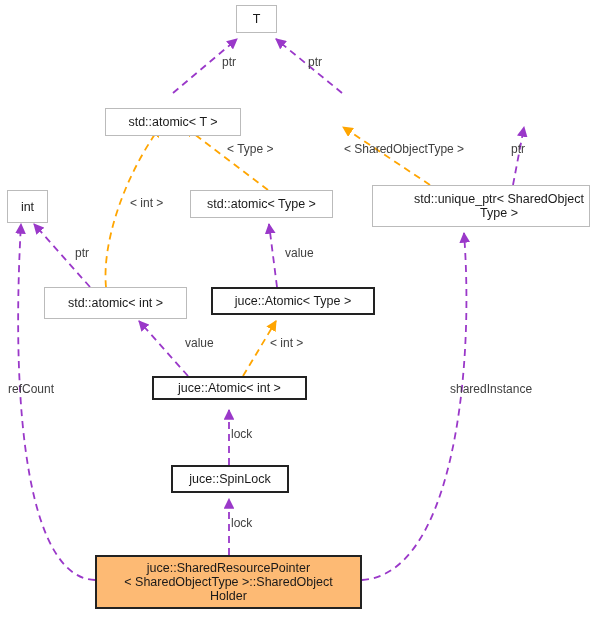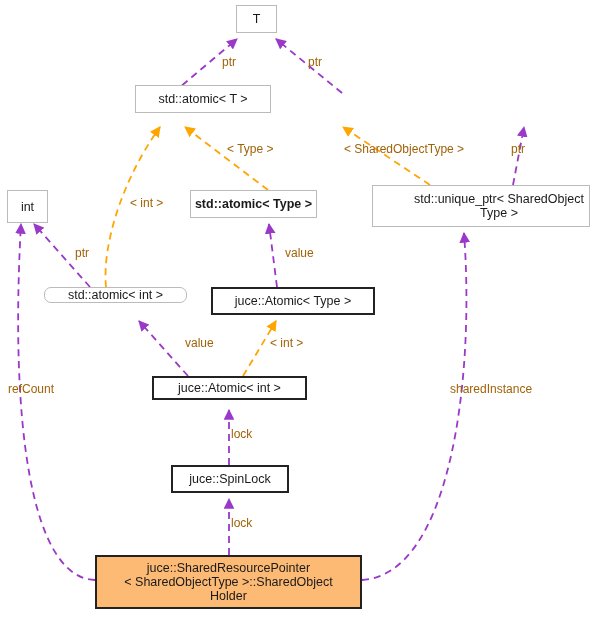--- a/index.html
+++ b/index.html
@@ -41,21 +41,21 @@
     border: 2px solid #222222;
   }
   .node.current {
     background: #fdba74;
     border: 2px solid #222222;
   }
   .edge-label {
     position: absolute;
     font-size: 12px;
     line-height: 14px;
-    color: #a16207;
+    color: #404040;
     background: transparent;
     white-space: nowrap;
     z-index: 4;
   }
 </style>
 </head>
 <body>
 
 <div id="diagram-root">
 
@@ -84,26 +84,26 @@
 
     <g stroke="#ffa500" stroke-width="1.8" fill="none" stroke-dasharray="7,5">
       <path d="M 268 190 L 185 127" marker-end="url(#arrow-template)"></path>
       <path d="M 430 185 L 343 127" marker-end="url(#arrow-template)"></path>
       <path d="M 106 287 C 102 245 122 180 160 127" marker-end="url(#arrow-template)"></path>
       <path d="M 243 376 L 276 321" marker-end="url(#arrow-template)"></path>
     </g>
   </svg>
 
   <div class="node" style="left:236px;top:5px;width:41px;height:28px;"><span>T</span></div>
-  <div class="node" style="left:105px;top:85px;width:136px;height:28px;margin-left:30px;"><span>std::atomic&lt; T &gt;</span></div>
+  <div class="node" style="left:105px;top:108px;width:136px;height:28px;"><span>std::atomic&lt; T &gt;</span></div>
   <div class="node" style="left:7px;top:190px;width:41px;height:33px;"><span>int</span></div>
-  <div class="node" style="left:190px;top:190px;width:127px;height:28px;font-weight:bold;"><span>std::atomic&lt; Type &gt;</span></div>
+  <div class="node" style="left:190px;top:190px;width:143px;height:28px;"><span>std::atomic&lt; Type &gt;</span></div>
   <div class="node" style="left:372px;top:185px;width:218px;height:42px;padding-left:36px;"><span>std::unique_ptr&lt; SharedObject
 Type &gt;</span></div>
-  <div class="node" style="left:44px;top:287px;width:143px;height:16px;border-radius:7px;"><span>std::atomic&lt; int &gt;</span></div>
+  <div class="node" style="left:44px;top:287px;width:143px;height:32px;"><span>std::atomic&lt; int &gt;</span></div>
   <div class="node thick" style="left:211px;top:287px;width:164px;height:28px;text-align:right;"><span>juce::Atomic&lt; Type &gt;</span></div>
   <div class="node thick" style="left:152px;top:376px;width:155px;height:24px;"><span>juce::Atomic&lt; int &gt;</span></div>
   <div class="node thick" style="left:171px;top:465px;width:118px;height:28px;"><span>juce::SpinLock</span></div>
   <div class="node current" style="left:95px;top:555px;width:267px;height:54px;"><span>juce::SharedResourcePointer
 &lt; SharedObjectType &gt;::SharedObject
 Holder</span></div>
 
   <div class="edge-label" style="left:222px;top:55px;"><span>ptr</span></div>
   <div class="edge-label" style="left:308px;top:55px;"><span>ptr</span></div>
   <div class="edge-label" style="left:227px;top:142px;"><span>&lt; Type &gt;</span></div>

